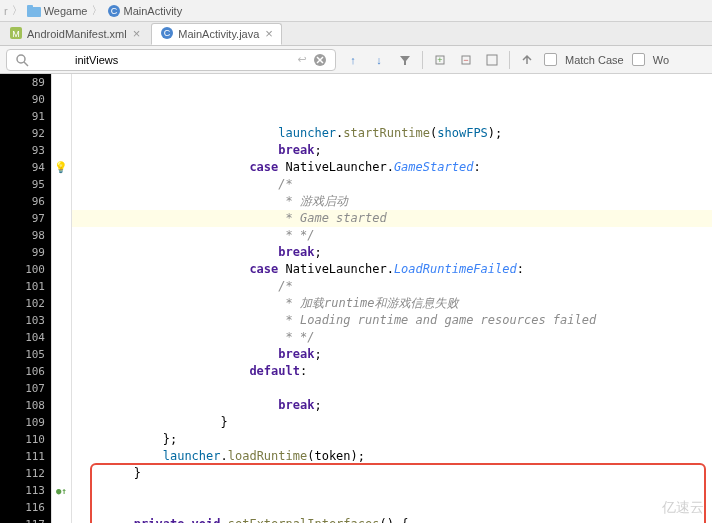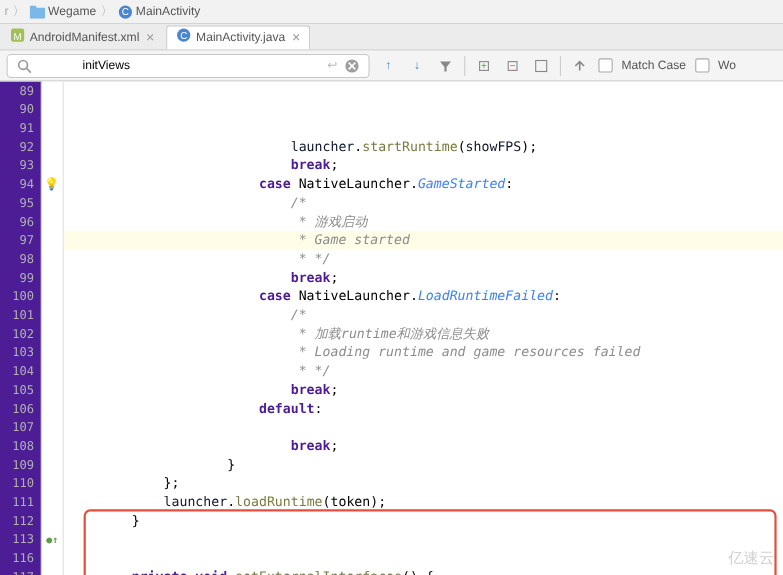--- a/index.html
+++ b/index.html
@@ -12,29 +12,29 @@
 .tab.active { background: #fff; border-color: #c8c8c8; border-bottom-color: #fff; }
 .tab .close { margin-left: 6px; color: #999; font-size: 13px; }
 .searchbar { display: flex; align-items: center; height: 28px; padding: 2px 6px; background: #f4f4f4; border-bottom: 1px solid #d0d0d0; font-family: -apple-system, sans-serif; font-size: 11px; gap: 8px; }
 .searchbox { display: flex; align-items: center; background: #fff; border: 1px solid #c8c8c8; border-radius: 4px; height: 22px; padding: 0 6px; width: 330px; }
 .searchbox input { border: none; outline: none; flex: 1; font-size: 11px; padding-left: 44px; }
 .iconbtn { width: 18px; height: 18px; display: inline-flex; align-items: center; justify-content: center; color: #777; }
 .divider { width: 1px; height: 18px; background: #ccc; }
 .checkbox { display: flex; align-items: center; gap: 8px; color: #555; }
 .checkbox .box { width: 13px; height: 13px; border: 1px solid #aaa; border-radius: 2px; background: #fff; }
 .editor { display: flex; height: calc(523px - 22px - 24px - 28px); overflow: hidden; }
-.gutter { width: 38px; background: #4c1d95; border-right: 1px solid #e0e0e0; text-align: right; color: #b0b0b0; font-size: 11px; line-height: 17px; padding-right: 6px; position: relative; }
+.gutter { width: 52px; background: #000000; border-right: 1px solid #e0e0e0; text-align: right; color: #b0b0b0; font-size: 11px; line-height: 17px; padding-right: 6px; position: relative; }
 .gutter div { height: 17px; }
 .iconcol { width: 20px; background: #fff; border-right: 1px solid #e0e0e0; line-height: 17px; position: relative; }
 .iconcol div { height: 17px; text-align: center; font-size: 11px; }
 .code { flex: 1; font-size: 12px; line-height: 17px; white-space: pre; overflow: hidden; position: relative; }
 .line { height: 17px; padding-left: 4px; }
 .hl { background: #fffde7; }
 .kw { color: #4c1d95; font-weight: bold; }
-.type { color: #0f172a; }
+.type { color: #0369a1; }
 .fn { color: #7a7a43; }
 .fld { color: #3b82f6; font-style: italic; }
 .cmt { color: #8c8c8c; font-style: italic; }
 .redbox { position: absolute; border: 2px solid #e74c3c; border-radius: 6px; pointer-events: none; }
 .watermark { position: absolute; right: 8px; bottom: 6px; font-family: sans-serif; font-size: 14px; color: #d0d0d0; font-weight: normal; pointer-events: none; }
 .folder-icon svg, .class-icon svg { vertical-align: middle; }
 .bulb { color: #f0a020; }
 .runmark { color: #5b9e47; font-weight: bold; font-size: 9px; }
 </style>
 </head>

